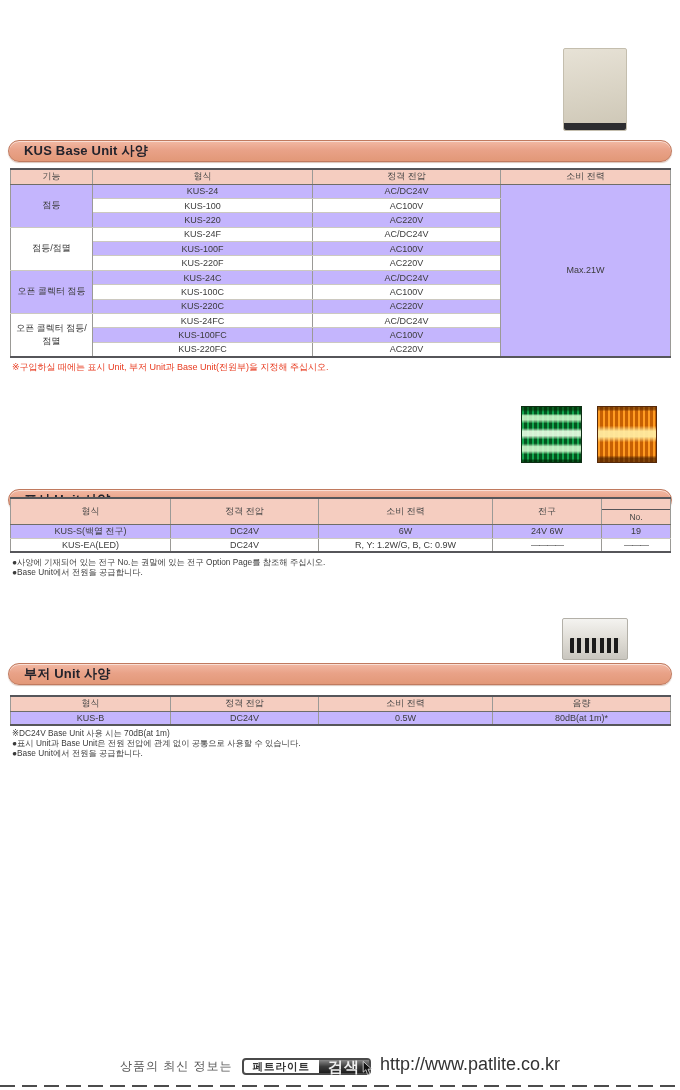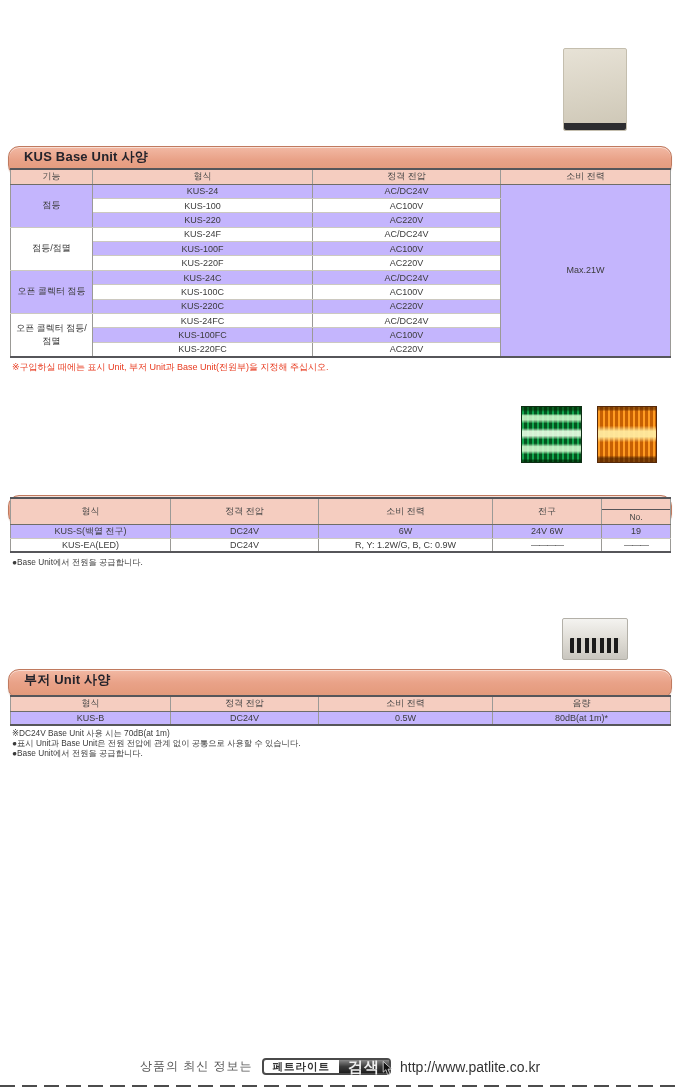--- a/index.html
+++ b/index.html
@@ -24,26 +24,26 @@
       linear-gradient(180deg, rgba(70,30,0,.55) 0 4%, rgba(255,255,255,0) 8% 34%, rgba(255,235,160,.95) 44% 54%, rgba(255,255,255,0) 64% 88%, rgba(60,25,0,.65) 93% 100%),
       repeating-linear-gradient(90deg,#ff9c22 0 2px,#c66003 2px 5px);
   }
   .photo-buzzer { position:absolute; left:562px; top:618px; width:66px; height:42px;
     background:linear-gradient(180deg,#f4f3f0 0%,#dedbd4 55%,#c9c6bf 100%);
     border:1px solid #b3b0a8; border-radius:2px; }
   .photo-buzzer .slots { position:absolute; left:7px; right:7px; bottom:6px; height:15px;
     background:repeating-linear-gradient(90deg,#1b1b1b 0 4px,#d6d3cc 4px 7.4px); border-radius:1px; }
 
   
-  .section-bar { position:absolute; left:8px; width:664px; height:30px;
+  .section-bar { position:absolute; left:8px; width:664px; height:22px;
     background:linear-gradient(180deg,#f2b9a4 0%,#e9a288 45%,#e29878 100%);
     border:1px solid #c07a5f; border-radius:11px;
     box-shadow:inset 0 1px 0 rgba(255,255,255,.55), 0 1px 1px rgba(150,90,60,.35);
     line-height:20px; padding-left:15px;
-    font-size:13px; font-weight:bold; color:#23232b; letter-spacing:.2px;margin-top:6px; }
+    font-size:13px; font-weight:bold; color:#23232b; letter-spacing:.2px; }
   .bar1 { top:140px; } .bar2 { top:489px; } .bar3 { top:663px; }
 
   
   table.spec { position:absolute; left:10px; width:660px; border-collapse:collapse; table-layout:fixed;
     border-top:2px solid #56565a; border-bottom:2px solid #56565a;
     font-size:9px; color:#3b3b3b; }
   table.spec th, table.spec td { border-left:1px solid #9b9a96; border-right:1px solid #9b9a96;
     text-align:center; vertical-align:middle; padding:0 2px; overflow:hidden; }
   table.spec th { background:#f5cdc0; border-bottom:1px solid #6e6d68; font-weight:normal; color:#474747; }
   table.spec tbody td { border-bottom:1px solid #ccc9c0; background:#fff; }
@@ -65,21 +65,21 @@
   
   .footer { position:absolute; top:1053px; left:0; width:680px; height:22px;
     display:flex; justify-content:center; align-items:flex-end; gap:9px; }
   .footer-label { font-size:12px; color:#555; letter-spacing:1px; }
   .search-widget { display:flex; align-items:stretch; height:17px; border:2px solid #4a4a4a;
     border-radius:4px; background:#fff; position:relative; }
   .search-value { font-size:10.5px; font-weight:bold; color:#333; line-height:13px; padding:0 9px; letter-spacing:1px; }
   .search-button { font-size:15px; font-weight:bold; color:#eee; line-height:13px; padding:0 9px;
     background:linear-gradient(180deg,#8a8a8a 0%,#3c3c3c 50%,#1d1d1d 100%); letter-spacing:1px; }
   .cursor-icon { position:absolute; right:-4px; bottom:-7px; }
-  .footer-url { font-size:14px; color:#333; }
+  .footer-url { font-size:18px; color:#333; }
 
   .cut-line { position:absolute; left:0; top:1085px; width:680px; height:2px;
     background:repeating-linear-gradient(90deg,#4c4c4c 0 15px,transparent 15px 22px); }
 </style>
 </head>
 <body>
 
 <div class="page">
 
   <div class="photo-base">
@@ -198,20 +198,21 @@
         <td>KUS-EA(LED)</td>
         <td>DC24V</td>
         <td>R, Y: 1.2W/G, B, C: 0.9W</td>
         <td class="dash-cell">————</td>
         <td class="dash-cell">———</td>
       </tr>
     </tbody>
   </table>
 
   <div class="notes notes-display">
+    <div>●사양에 기재되어 있는 전구 No.는 권말에 있는 전구 Option Page를 참조해 주십시오.</div>
     <div>●Base Unit에서 전원을 공급합니다.</div>
   </div>
 
   <div class="photo-buzzer">
     <div class="slots"></div>
   </div>
 
   <div class="section-bar bar3">부저 Unit 사양</div>
 
   <table class="spec t3">

